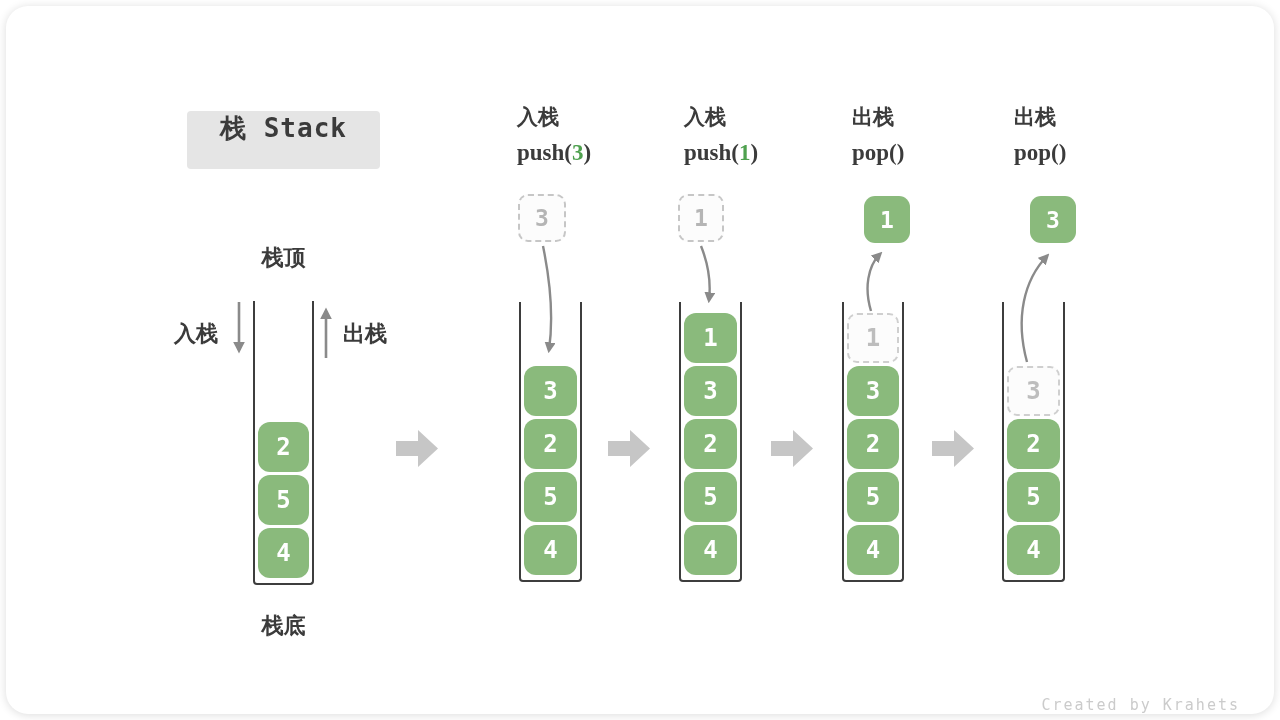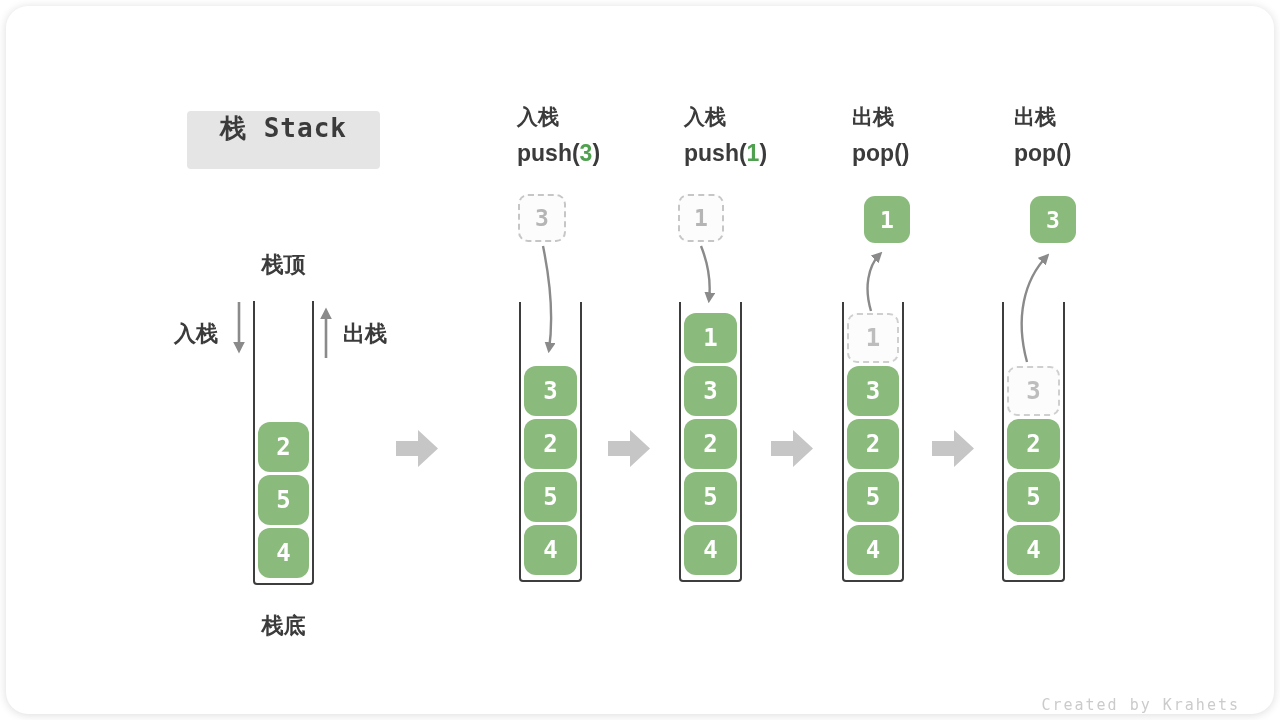--- a/index.html
+++ b/index.html
@@ -56,21 +56,21 @@
     color:var(--muted-gray,#b5b5b5);
   }
   .float-box.solid {
     background:var(--item-green,#8aba7c); border-radius:11px; color:#fff;
     width:46px; height:47px;
   }
 
   .op-header { position:absolute; top:103px; white-space:nowrap; }
   .op-name { font-size:21px; font-weight:700; color:var(--text-dark,#3b3b3b); }
   .op-call {
-    margin-top:9px; font-family:Liberation Sans, sans-serif;
+    margin-top:9px; font-family:Liberation Serif, serif;
     font-size:23px; font-weight:700; color:var(--text-dark,#3b3b3b);
   }
   .op-call .arg { color:var(--digit-green,#4fa14f); }
 
   .block-arrow { position:absolute; top:430px; width:42px; height:37px; }
 
   .overlay { position:absolute; left:0; top:0; pointer-events:none; }
 
   .watermark {
     position:absolute; top:676px; right:40px;
@@ -82,21 +82,21 @@
 <body>
 
 <div class="card"></div>
 
 <div class="stage">
 
   <div class="title-box">
     <span>栈 Stack</span>
   </div>
 
-  <div class="cjk-label" style="left:253px; top:243px; width:61px; text-align:center;margin-top:7px;">栈顶</div>
+  <div class="cjk-label" style="left:253px; top:243px; width:61px; text-align:center;">栈顶</div>
   <div class="cjk-label" style="left:253px; top:611px; width:61px; text-align:center;">栈底</div>
   <div class="cjk-label" style="left:174px; top:319px;">入栈</div>
   <div class="cjk-label" style="left:343px; top:319px;">出栈</div>
 
   <div class="op-header" style="left:517px;">
     <div class="op-name">入栈</div>
     <div class="op-call"><span>push(</span><span class="arg">3</span><span>)</span></div>
   </div>
   <div class="op-header" style="left:684px;">
     <div class="op-name">入栈</div>

